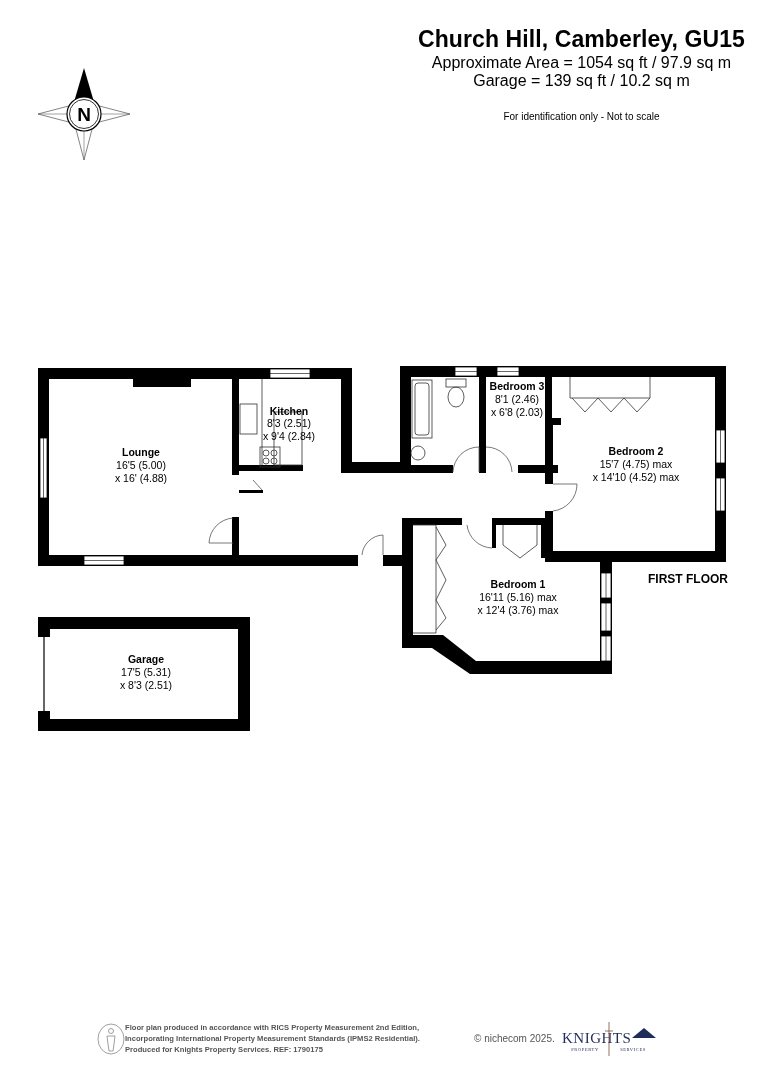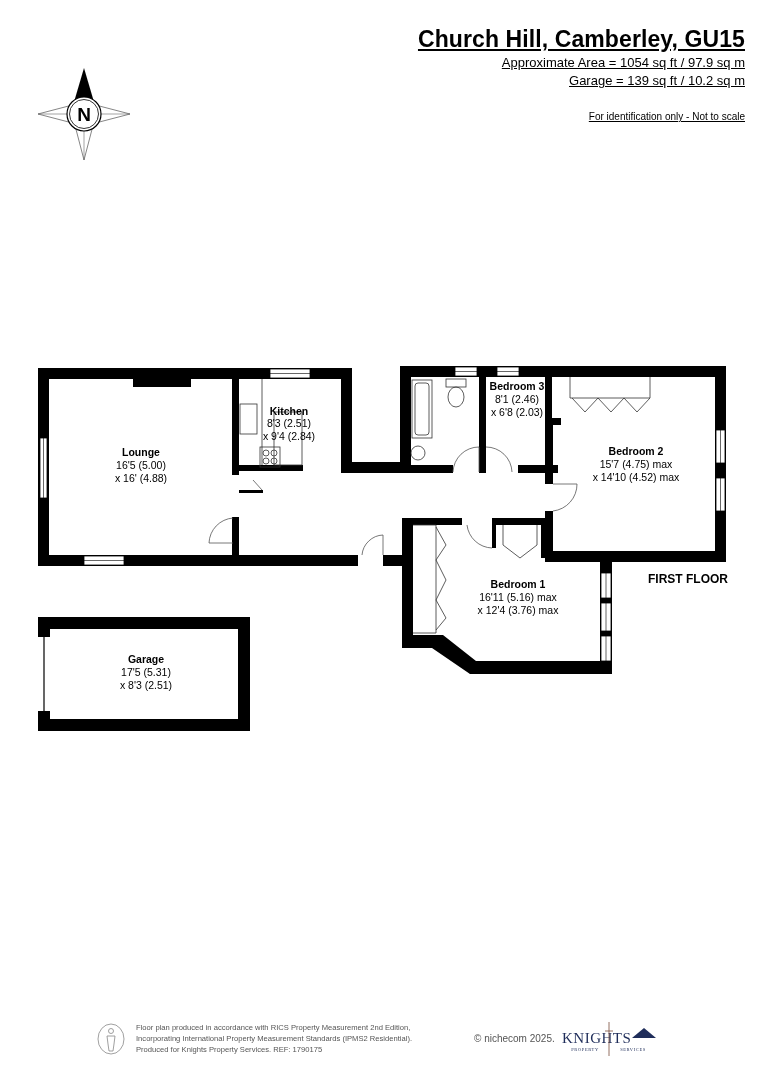--- a/index.html
+++ b/index.html
@@ -1,26 +1,26 @@
 <!DOCTYPE html>
 <html><head>
 <meta charset="utf-8">
 <style>
   html, body { margin:0; padding:0; background:#ffffff; }
   body { width:764px; height:1080px; position:relative; overflow:hidden; font-family:"Liberation Sans", sans-serif; color:#000; }
-  .header { position:absolute; right:19px; top:24px; text-align:right;text-decoration:underline; }
+  .header { position:absolute; right:19px; top:24px; text-align:center; }
   .title { font-size:23px; font-weight:bold; line-height:30px; letter-spacing:0.1px; }
-  .area-line { font-size:13px; line-height:18px; }
+  .area-line { font-size:16px; line-height:18px; }
   .disclaimer { font-size:10px; line-height:14px; margin-top:20px; }
   .compass { position:absolute; left:36px; top:66px; width:96px; height:96px; }
   .plan { position:absolute; left:0; top:0; width:764px; height:1080px; }
   .room-label { font-family:"Liberation Sans", sans-serif; }
   .footer { position:absolute; left:96px; top:1020px; width:580px; height:40px; }
   .footer-icon { position:absolute; left:0; top:2px; width:30px; height:34px; }
-  .footer-text { position:absolute; left:40px; top:2px; font-size:7.6px; line-height:11px; color:#555; white-space:nowrap; }
+  .footer-text { position:absolute; left:29px; top:2px; font-size:7.6px; line-height:11px; color:#555; white-space:nowrap;font-weight:bold; }
   .footer-copy { position:absolute; left:378px; top:13px; font-size:10px; color:#555; white-space:nowrap; }
   .logo { position:absolute; left:464px; top:2px; width:100px; height:36px; }
 </style>
 </head>
 <body>
 
 <div class="header">
   <div class="title">Church Hill, Camberley, GU15</div>
   <div class="area-line">Approximate Area = 1054 sq ft / 97.9 sq m</div>
   <div class="area-line">Garage = 139 sq ft / 10.2 sq m</div>

